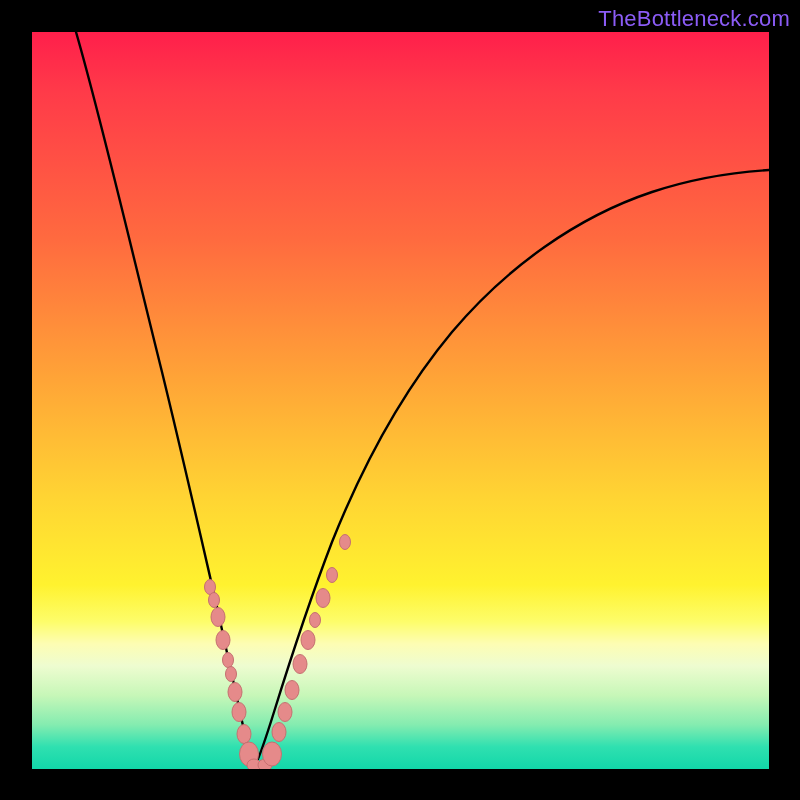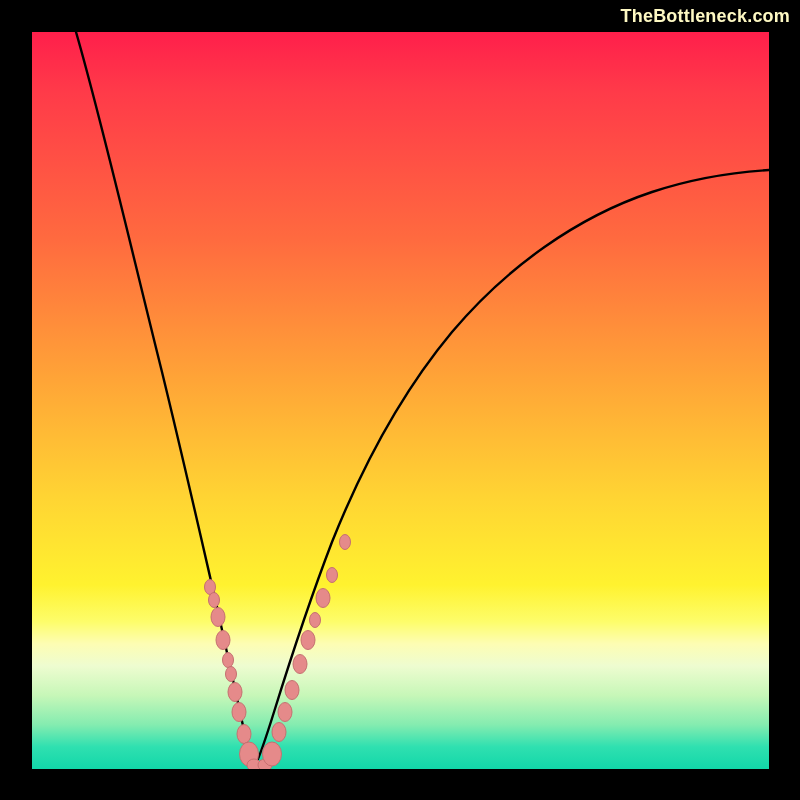--- a/index.html
+++ b/index.html
@@ -41,23 +41,23 @@
       #c7f7b8 90%,
       #84ecb0 94%,
       #2fe0b0 97%,
       #12d7a9 100%
     );
   }
   .watermark {
     position: absolute;
     top: 6px;
     right: 10px;
-    color: #fef9c3;
-    font-size: 18px;
-    font-weight: 700;
+    color: #8b5cf6;
+    font-size: 22px;
+    font-weight: 400;
     letter-spacing: 0.2px;
     user-select: none;
   }
   svg.curves {
     position: absolute;
     inset: 0;
   }
   .curve-path {
     fill: none;
     stroke: #000;

